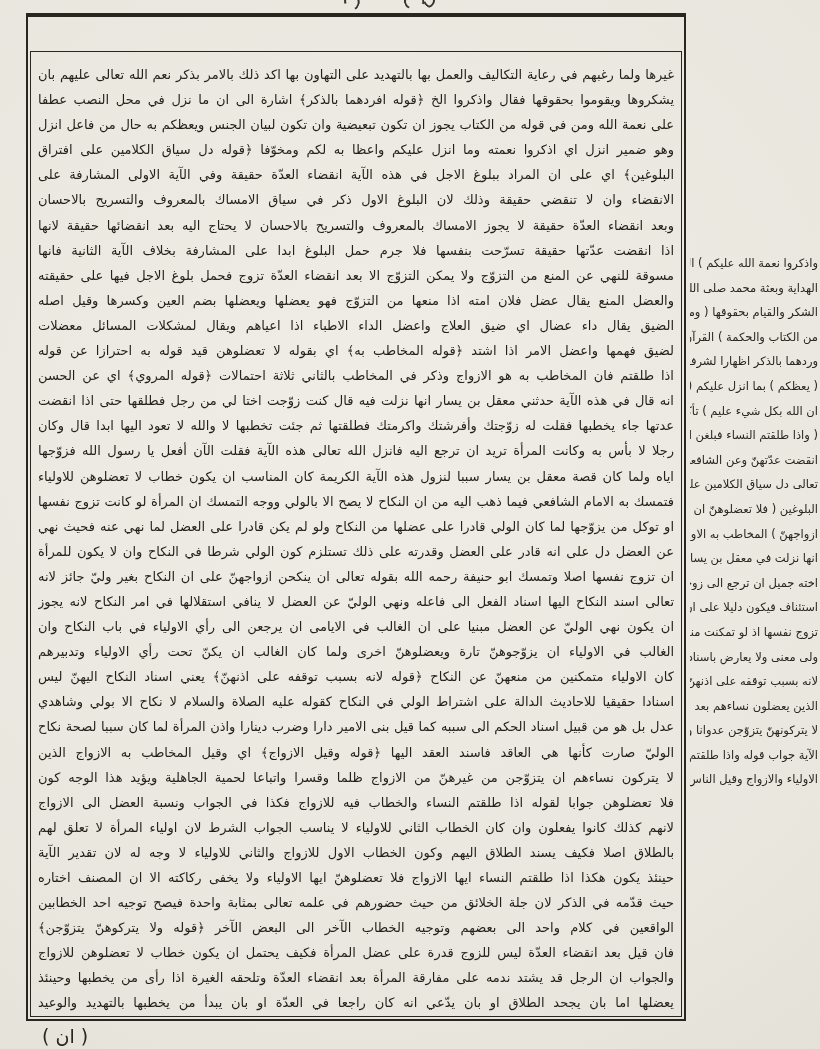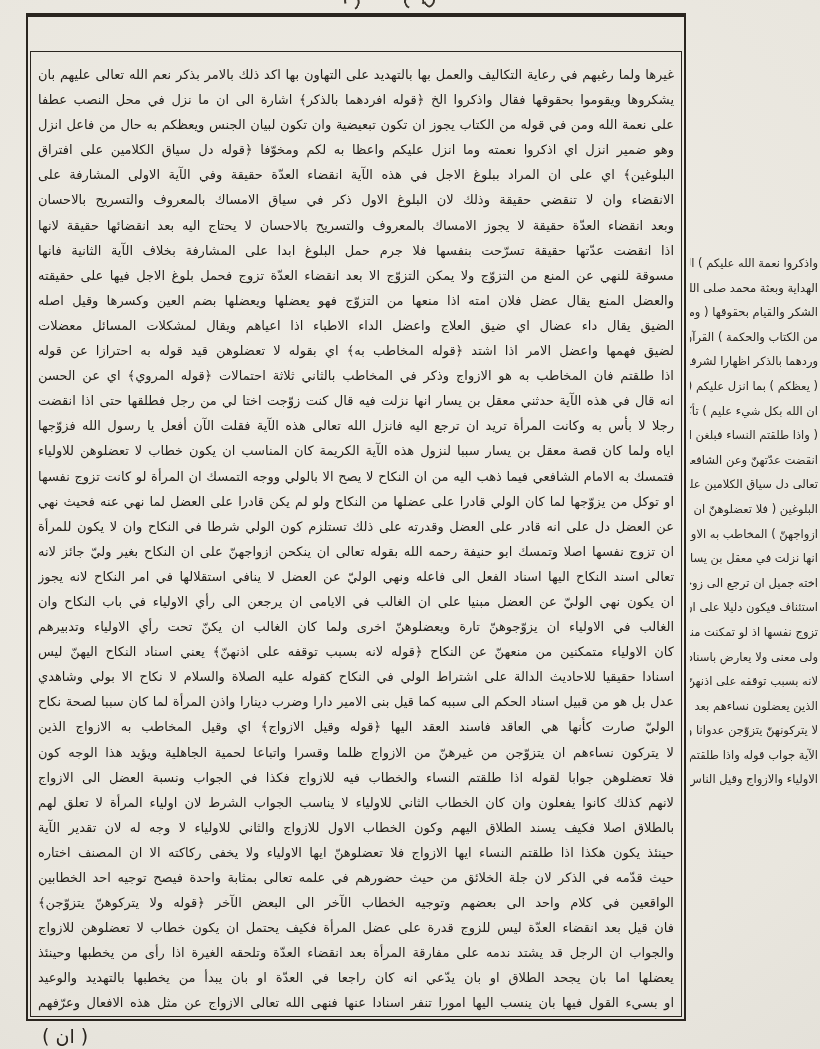--- a/index.html
+++ b/index.html
@@ -81,20 +81,21 @@
         <div class="tline">البلوغين﴾ اي على ان المراد ببلوغ الاجل في هذه الآية انقضاء العدّة حقيقة وفي الآية الاولى المشارفة على</div>
         <div class="tline">الانقضاء وان لا تنقضي حقيقة وذلك لان البلوغ الاول ذكر في سياق الامساك بالمعروف والتسريح بالاحسان</div>
         <div class="tline">وبعد انقضاء العدّة حقيقة لا يجوز الامساك بالمعروف والتسريح بالاحسان لا يحتاج اليه بعد انقضائها حقيقة لانها</div>
         <div class="tline">اذا انقضت عدّتها حقيقة تسرّحت بنفسها فلا جرم حمل البلوغ ابدا على المشارفة بخلاف الآية الثانية فانها</div>
         <div class="tline">مسوقة للنهي عن المنع من التزوّج ولا يمكن التزوّج الا بعد انقضاء العدّة تزوج فحمل بلوغ الاجل فيها على حقيقته</div>
         <div class="tline">والعضل المنع يقال عضل فلان امته اذا منعها من التزوّج فهو يعضلها ويعضلها بضم العين وكسرها وقيل اصله</div>
         <div class="tline">الضيق يقال داء عضال اي ضيق العلاج واعضل الداء الاطباء اذا اعياهم ويقال لمشكلات المسائل معضلات</div>
         <div class="tline">لضيق فهمها واعضل الامر اذا اشتد ﴿قوله المخاطب به﴾ اي بقوله لا تعضلوهن قيد قوله به احترازا عن قوله</div>
         <div class="tline">اذا طلقتم فان المخاطب به هو الازواج وذكر في المخاطب بالثاني ثلاثة احتمالات ﴿قوله المروي﴾ اي عن الحسن</div>
         <div class="tline">انه قال في هذه الآية حدثني معقل بن يسار انها نزلت فيه قال كنت زوّجت اختا لي من رجل فطلقها حتى اذا انقضت</div>
+        <div class="tline">عدتها جاء يخطبها فقلت له زوّجتك وأفرشتك واكرمتك فطلقتها ثم جئت تخطبها لا والله لا تعود اليها ابدا قال وكان</div>
         <div class="tline">رجلا لا بأس به وكانت المرأة تريد ان ترجع اليه فانزل الله تعالى هذه الآية فقلت الآن أفعل يا رسول الله فزوّجها</div>
         <div class="tline">اياه ولما كان قصة معقل بن يسار سببا لنزول هذه الآية الكريمة كان المناسب ان يكون خطاب لا تعضلوهن للاولياء</div>
         <div class="tline">فتمسك به الامام الشافعي فيما ذهب اليه من ان النكاح لا يصح الا بالولي ووجه التمسك ان المرأة لو كانت تزوج نفسها</div>
         <div class="tline">او توكل من يزوّجها لما كان الولي قادرا على عضلها من النكاح ولو لم يكن قادرا على العضل لما نهي عنه فحيث نهي</div>
         <div class="tline">عن العضل دل على انه قادر على العضل وقدرته على ذلك تستلزم كون الولي شرطا في النكاح وان لا يكون للمرأة</div>
         <div class="tline">ان تزوج نفسها اصلا وتمسك ابو حنيفة رحمه الله بقوله تعالى ان ينكحن ازواجهنّ على ان النكاح بغير وليّ جائز لانه</div>
         <div class="tline">تعالى اسند النكاح اليها اسناد الفعل الى فاعله ونهي الوليّ عن العضل لا ينافي استقلالها في امر النكاح لانه يجوز</div>
         <div class="tline">ان يكون نهي الوليّ عن العضل مبنيا على ان الغالب في الايامى ان يرجعن الى رأي الاولياء في باب النكاح وان</div>
         <div class="tline">الغالب في الاولياء ان يزوّجوهنّ تارة ويعضلوهنّ اخرى ولما كان الغالب ان يكنّ تحت رأي الاولياء وتدبيرهم</div>
         <div class="tline">كان الاولياء متمكنين من منعهنّ عن النكاح ﴿قوله لانه بسبب توقفه على اذنهنّ﴾ يعني اسناد النكاح اليهنّ ليس</div>

